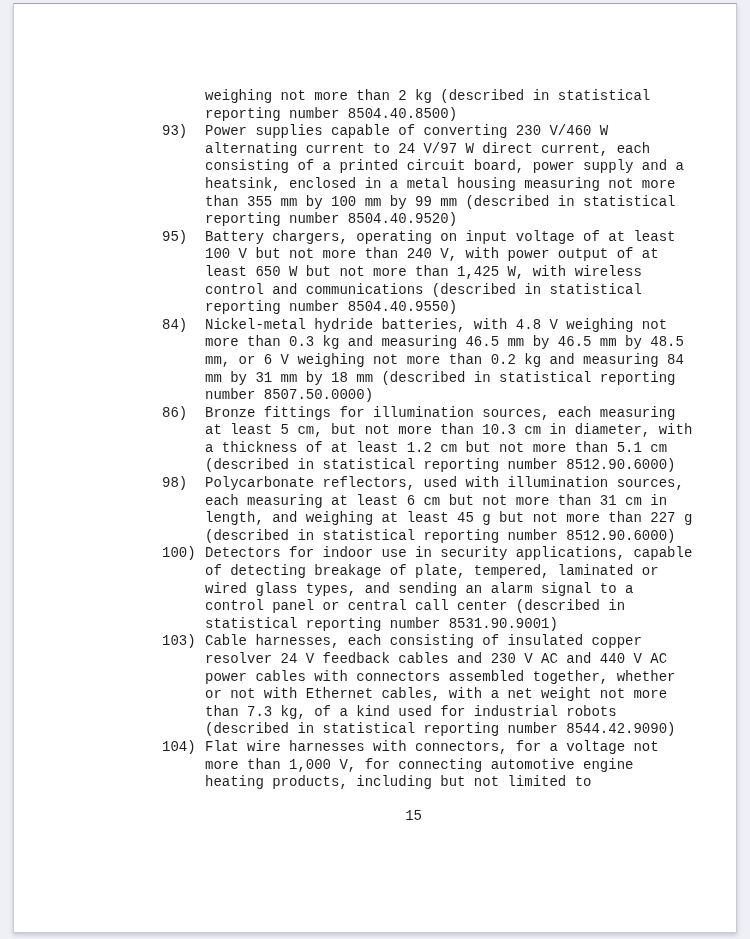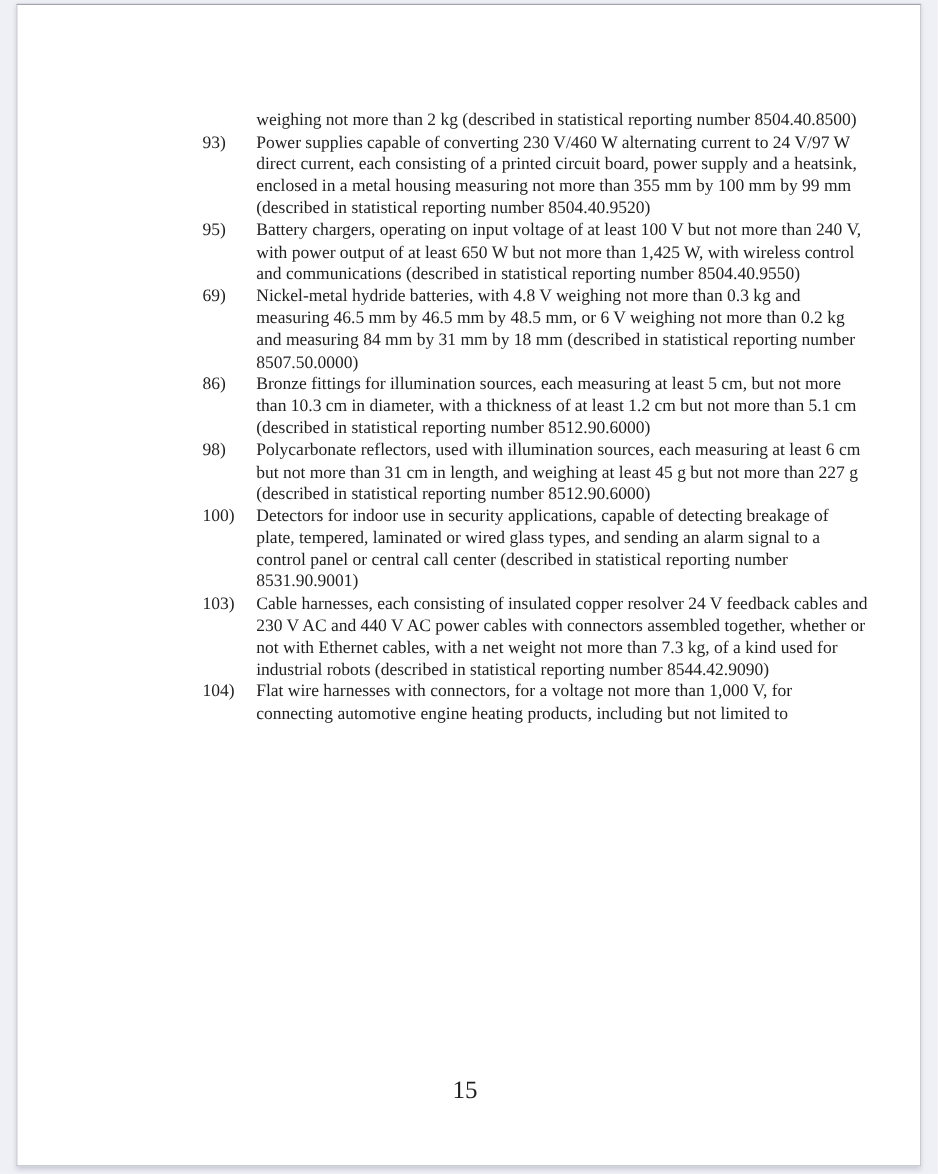--- a/index.html
+++ b/index.html
@@ -2,21 +2,21 @@
 <html style="--canvas-bg: #eff0f6; --page-bg: #ffffff; --page-border: #c9cad2; --text-color: #1f1f21;"><head>
 <meta charset="utf-8">
 <style>
   :root {
     --canvas-bg: #eff0f6;
     --page-bg: #ffffff;
     --page-border: #c9cad2;
     --page-border-top: #a3a4ac;
     --text-color: #1f1f21;
   }
-  * { box-sizing: border-box; }
+  * { box-sizing: border-box; font-family: Liberation Mono, monospace; }
   html, body {
     margin: 0;
     padding: 0;
     width: 750px;
     height: 939px;
     background: var(--canvas-bg);
     overflow: hidden;
     font-family: "Liberation Serif", serif;
   }
   .viewer {
@@ -55,24 +55,24 @@
   .num {
     flex: 0 0 43px;
     width: 43px;
   }
   .txt {
     width: 490px;
   }
   .pageno {
     position: absolute;
     left: 348px;
-    top: 860px;
+    top: 804px;
     width: 60px;
-    text-align: left;
-    font-size: 20px;
+    text-align: right;
+    font-size: 14px;
     line-height: 17.6px;
     color: var(--text-color);
   }
 </style>
 </head>
 <body>
 
 <div class="viewer">
   <div class="page">
     <div class="content">
@@ -80,21 +80,21 @@
       <div id="items">
           <div class="row">
             <div class="num">93)</div>
             <div class="txt">Power supplies capable of converting 230 V/460 W alternating current to 24 V/97 W direct current, each consisting of a printed circuit board, power supply and a heatsink, enclosed in a metal housing measuring not more than 355 mm by 100 mm by 99 mm (described in statistical reporting number 8504.40.9520)</div>
           </div>
           <div class="row">
             <div class="num">95)</div>
             <div class="txt">Battery chargers, operating on input voltage of at least 100 V but not more than 240 V, with power output of at least 650 W but not more than 1,425 W, with wireless control and communications (described in statistical reporting number 8504.40.9550)</div>
           </div>
           <div class="row">
-            <div class="num">69)</div>
+            <div class="num">84)</div>
             <div class="txt">Nickel-metal hydride batteries, with 4.8 V weighing not more than 0.3 kg and measuring 46.5 mm by 46.5 mm by 48.5 mm, or 6 V weighing not more than 0.2 kg and measuring 84 mm by 31 mm by 18 mm (described in statistical reporting number 8507.50.0000)</div>
           </div>
           <div class="row">
             <div class="num">86)</div>
             <div class="txt">Bronze fittings for illumination sources, each measuring at least 5 cm, but not more than 10.3 cm in diameter, with a thickness of at least 1.2 cm but not more than 5.1 cm (described in statistical reporting number 8512.90.6000)</div>
           </div>
           <div class="row">
             <div class="num">98)</div>
             <div class="txt">Polycarbonate reflectors, used with illumination sources, each measuring at least 6 cm but not more than 31 cm in length, and weighing at least 45 g but not more than 227 g (described in statistical reporting number 8512.90.6000)</div>
           </div>

